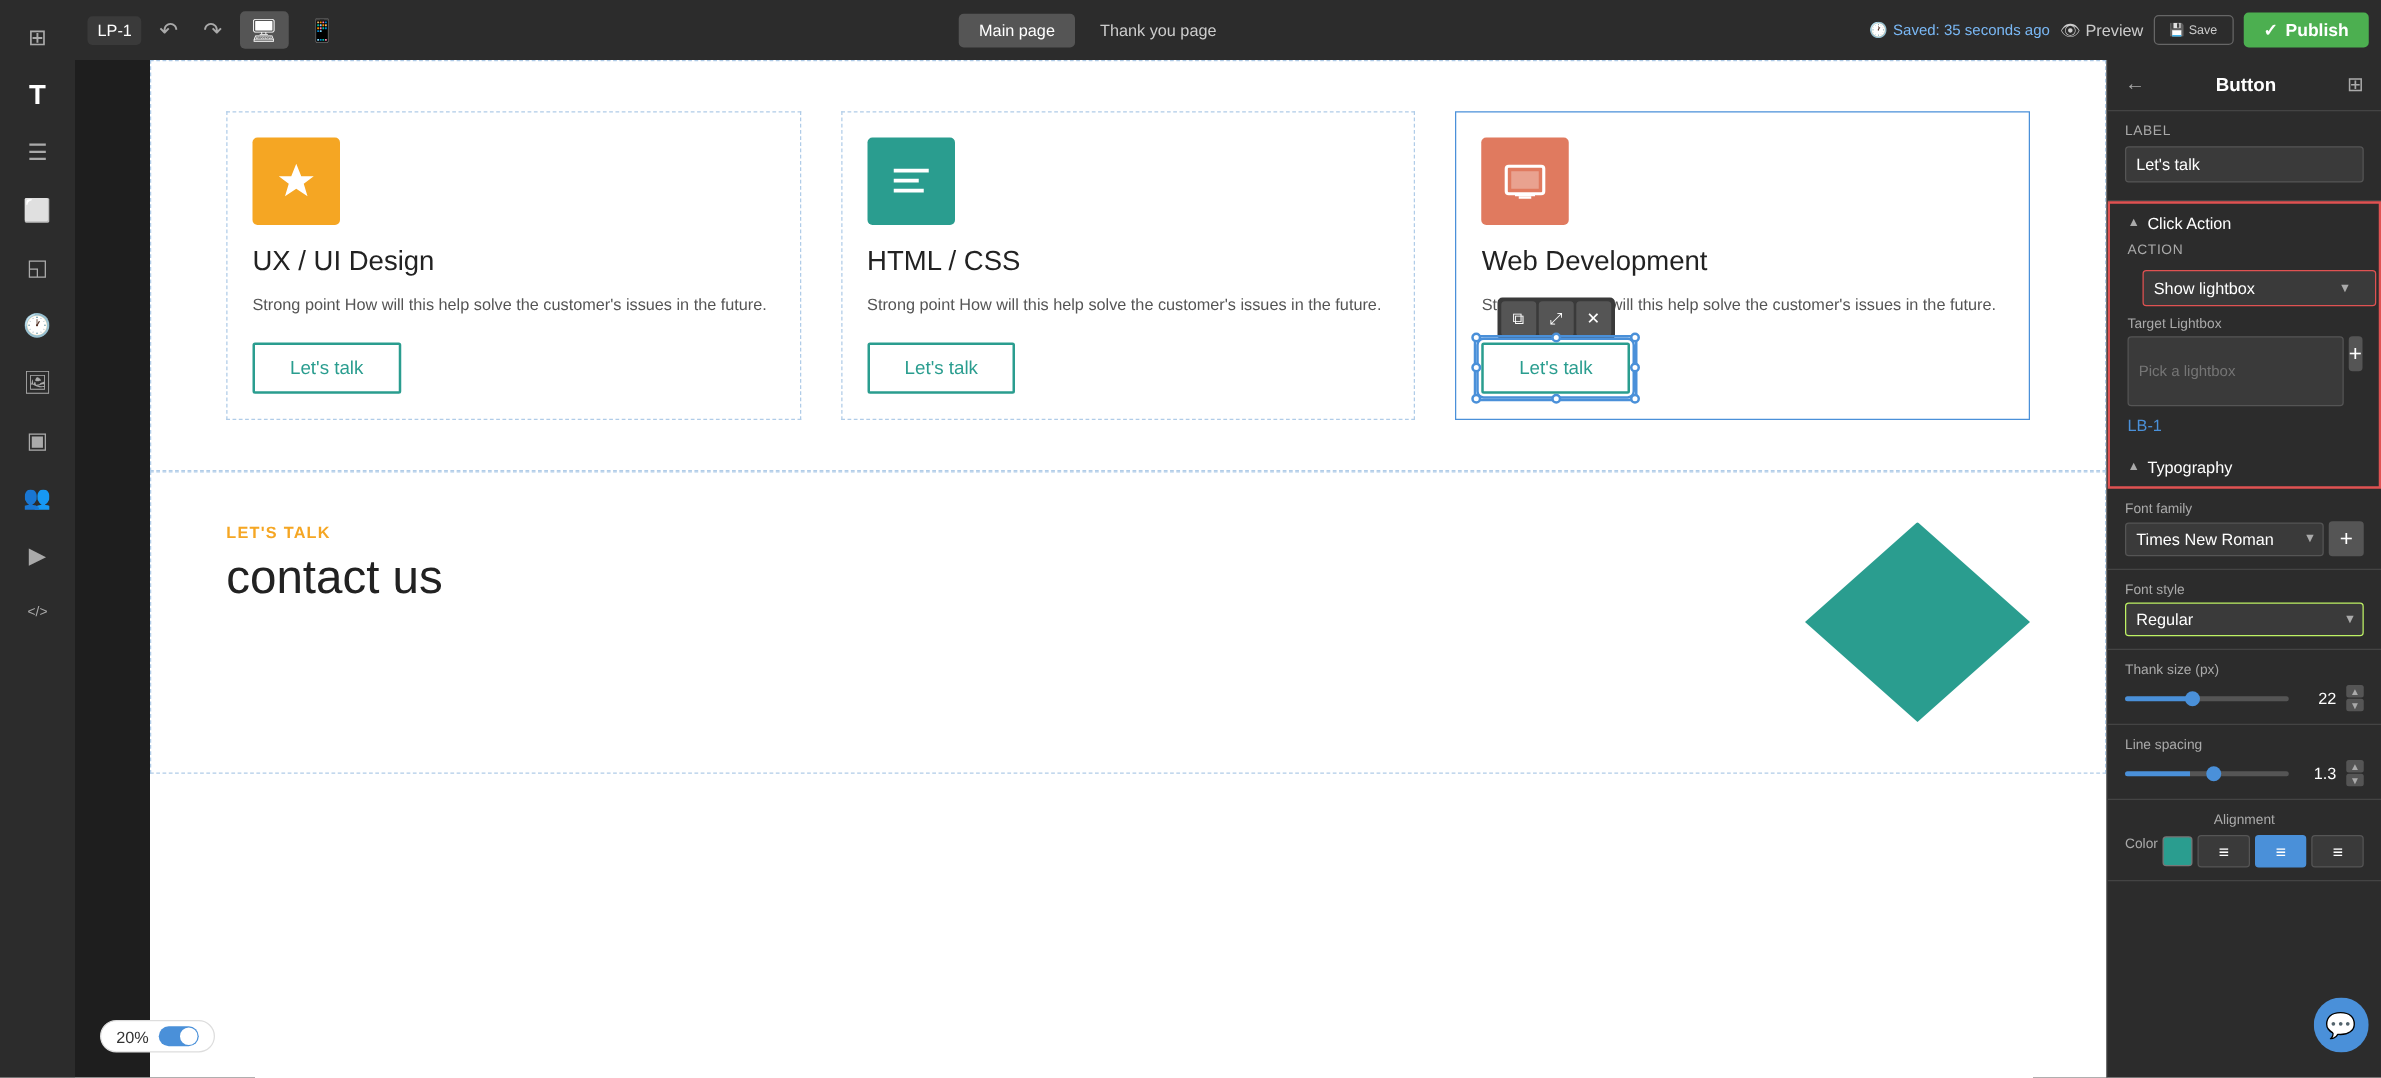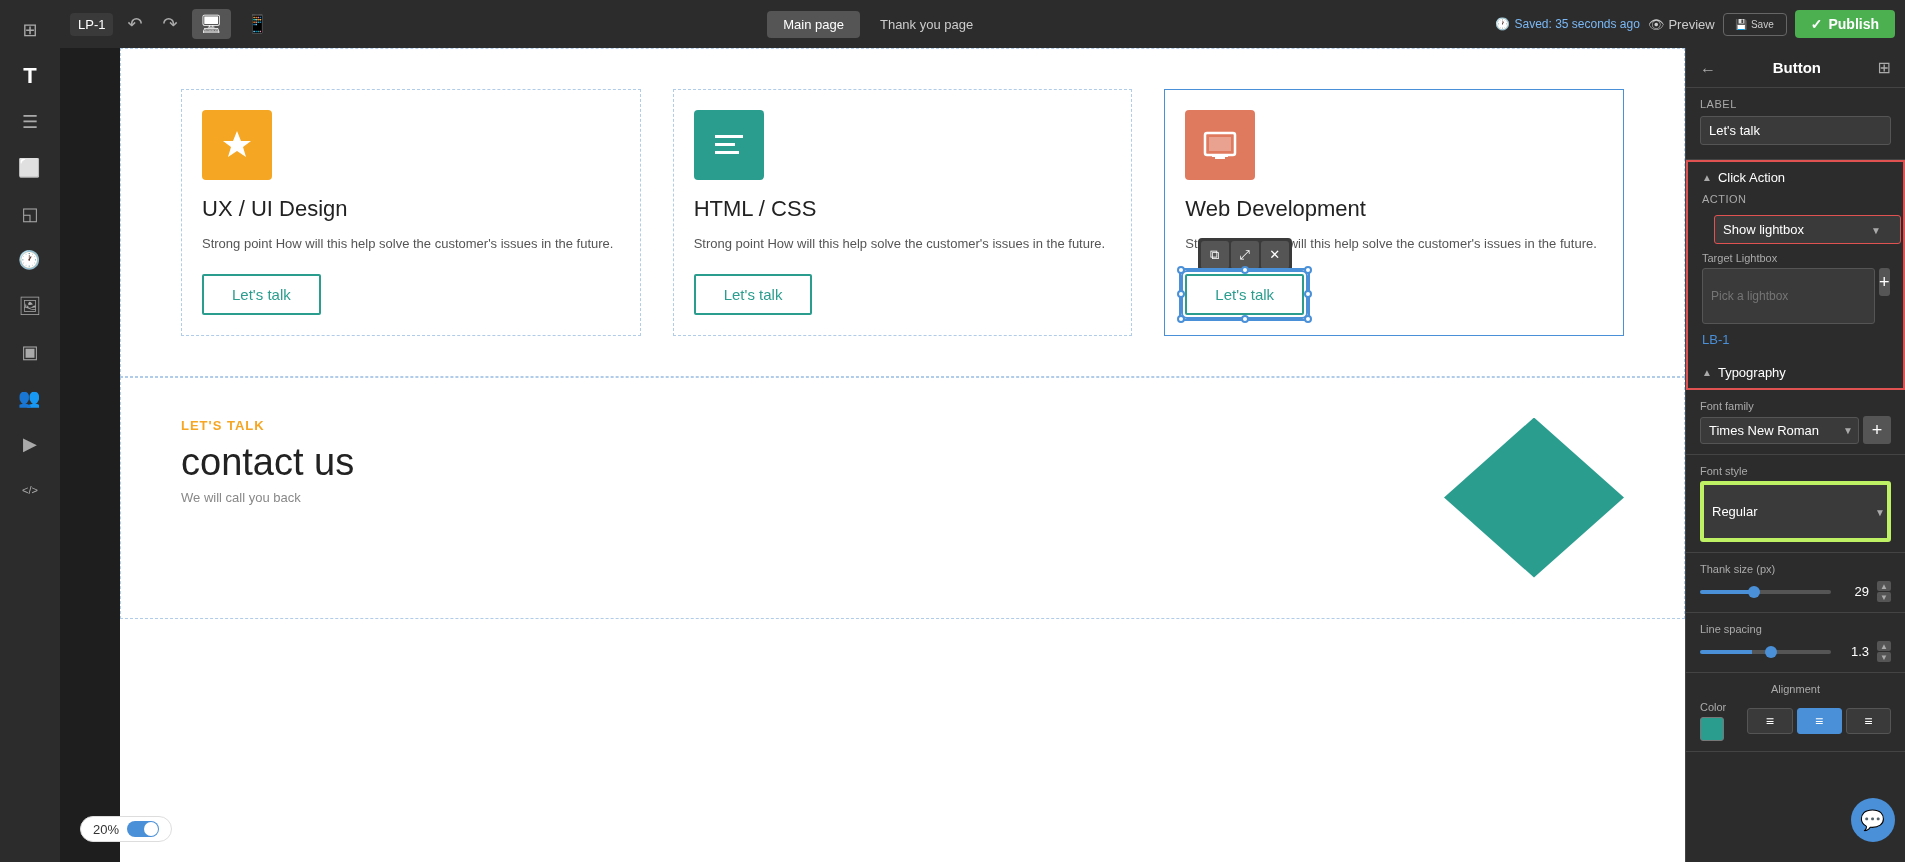--- a/index.html
+++ b/index.html
@@ -535,24 +535,24 @@
       color: #aaa;
       font-size: 11px;
       margin-bottom: 4px;
     }
     .font-style-select-wrap {
       position: relative;
     }
     .font-style-select-wrap select {
       width: 100%;
       background: #3a3a3a;
-      border: 4px solid #bef264;
-      color: #fff;
-      font-size: 13px;
-      padding: 19px 8px;
+      border: 1px solid #bef264;
+      color: #fff;
+      font-size: 13px;
+      padding: 5px 8px;
       border-radius: 3px;
       appearance: none;
     }
     .font-style-select-wrap::after {
       content: '▼';
       position: absolute;
       right: 6px;
       top: 50%;
       transform: translateY(-50%);
       color: #aaa;
@@ -785,21 +785,20 @@
             </div>
           </button>
         </div>
       </div>
     </div>
 
     <div class="contact-section">
       <div class="contact-left">
         <div class="contact-label">LET'S TALK</div>
         <div class="contact-title">contact us</div>
-        <div class="contact-sub">We will call you back</div>
       </div>
       <div class="contact-right">
         <div class="teal-shape"></div>
       </div>
     </div>
 
   </div>
 </div>
 
 <div class="right-panel">
@@ -862,21 +861,21 @@
       <select>
         <option>Regular</option>
       </select>
     </div>
   </div>
 
   <div class="font-size-section">
     <div class="font-size-label">Thank size (px)</div>
     <div class="slider-row">
       <input type="range" min="0" max="100" value="40" style="flex: 1 1 0%;">
-      <span class="slider-value">29</span>
+      <span class="slider-value">22</span>
       <div class="slider-spinners">
         <button class="slider-spinner-btn">▲</button>
         <button class="slider-spinner-btn">▼</button>
       </div>
     </div>
   </div>
 
   <div class="line-spacing-section">
     <div class="font-size-label">Line spacing</div>
     <div class="slider-row">
@@ -885,21 +884,21 @@
       <div class="slider-spinners">
         <button class="slider-spinner-btn">▲</button>
         <button class="slider-spinner-btn">▼</button>
       </div>
     </div>
   </div>
 
   <div class="alignment-section">
     <div class="alignment-label">Alignment</div>
     <div class="alignment-row">
-      <div style="display:flex;flex-direction:column;align-items:flex-start;gap:4px;flex:1;">
+      <div style="display:flex;flex-direction:row;align-items:flex-start;gap:4px;flex:1;">
         <span style="color:#aaa;font-size:11px;">Color</span>
         <div class="color-swatch" style="background:#2a9d8f;"></div>
       </div>
       <button class="align-btn">≡</button>
       <button class="align-btn active">≡</button>
       <button class="align-btn">≡</button>
     </div>
   </div>
 
 </div>

